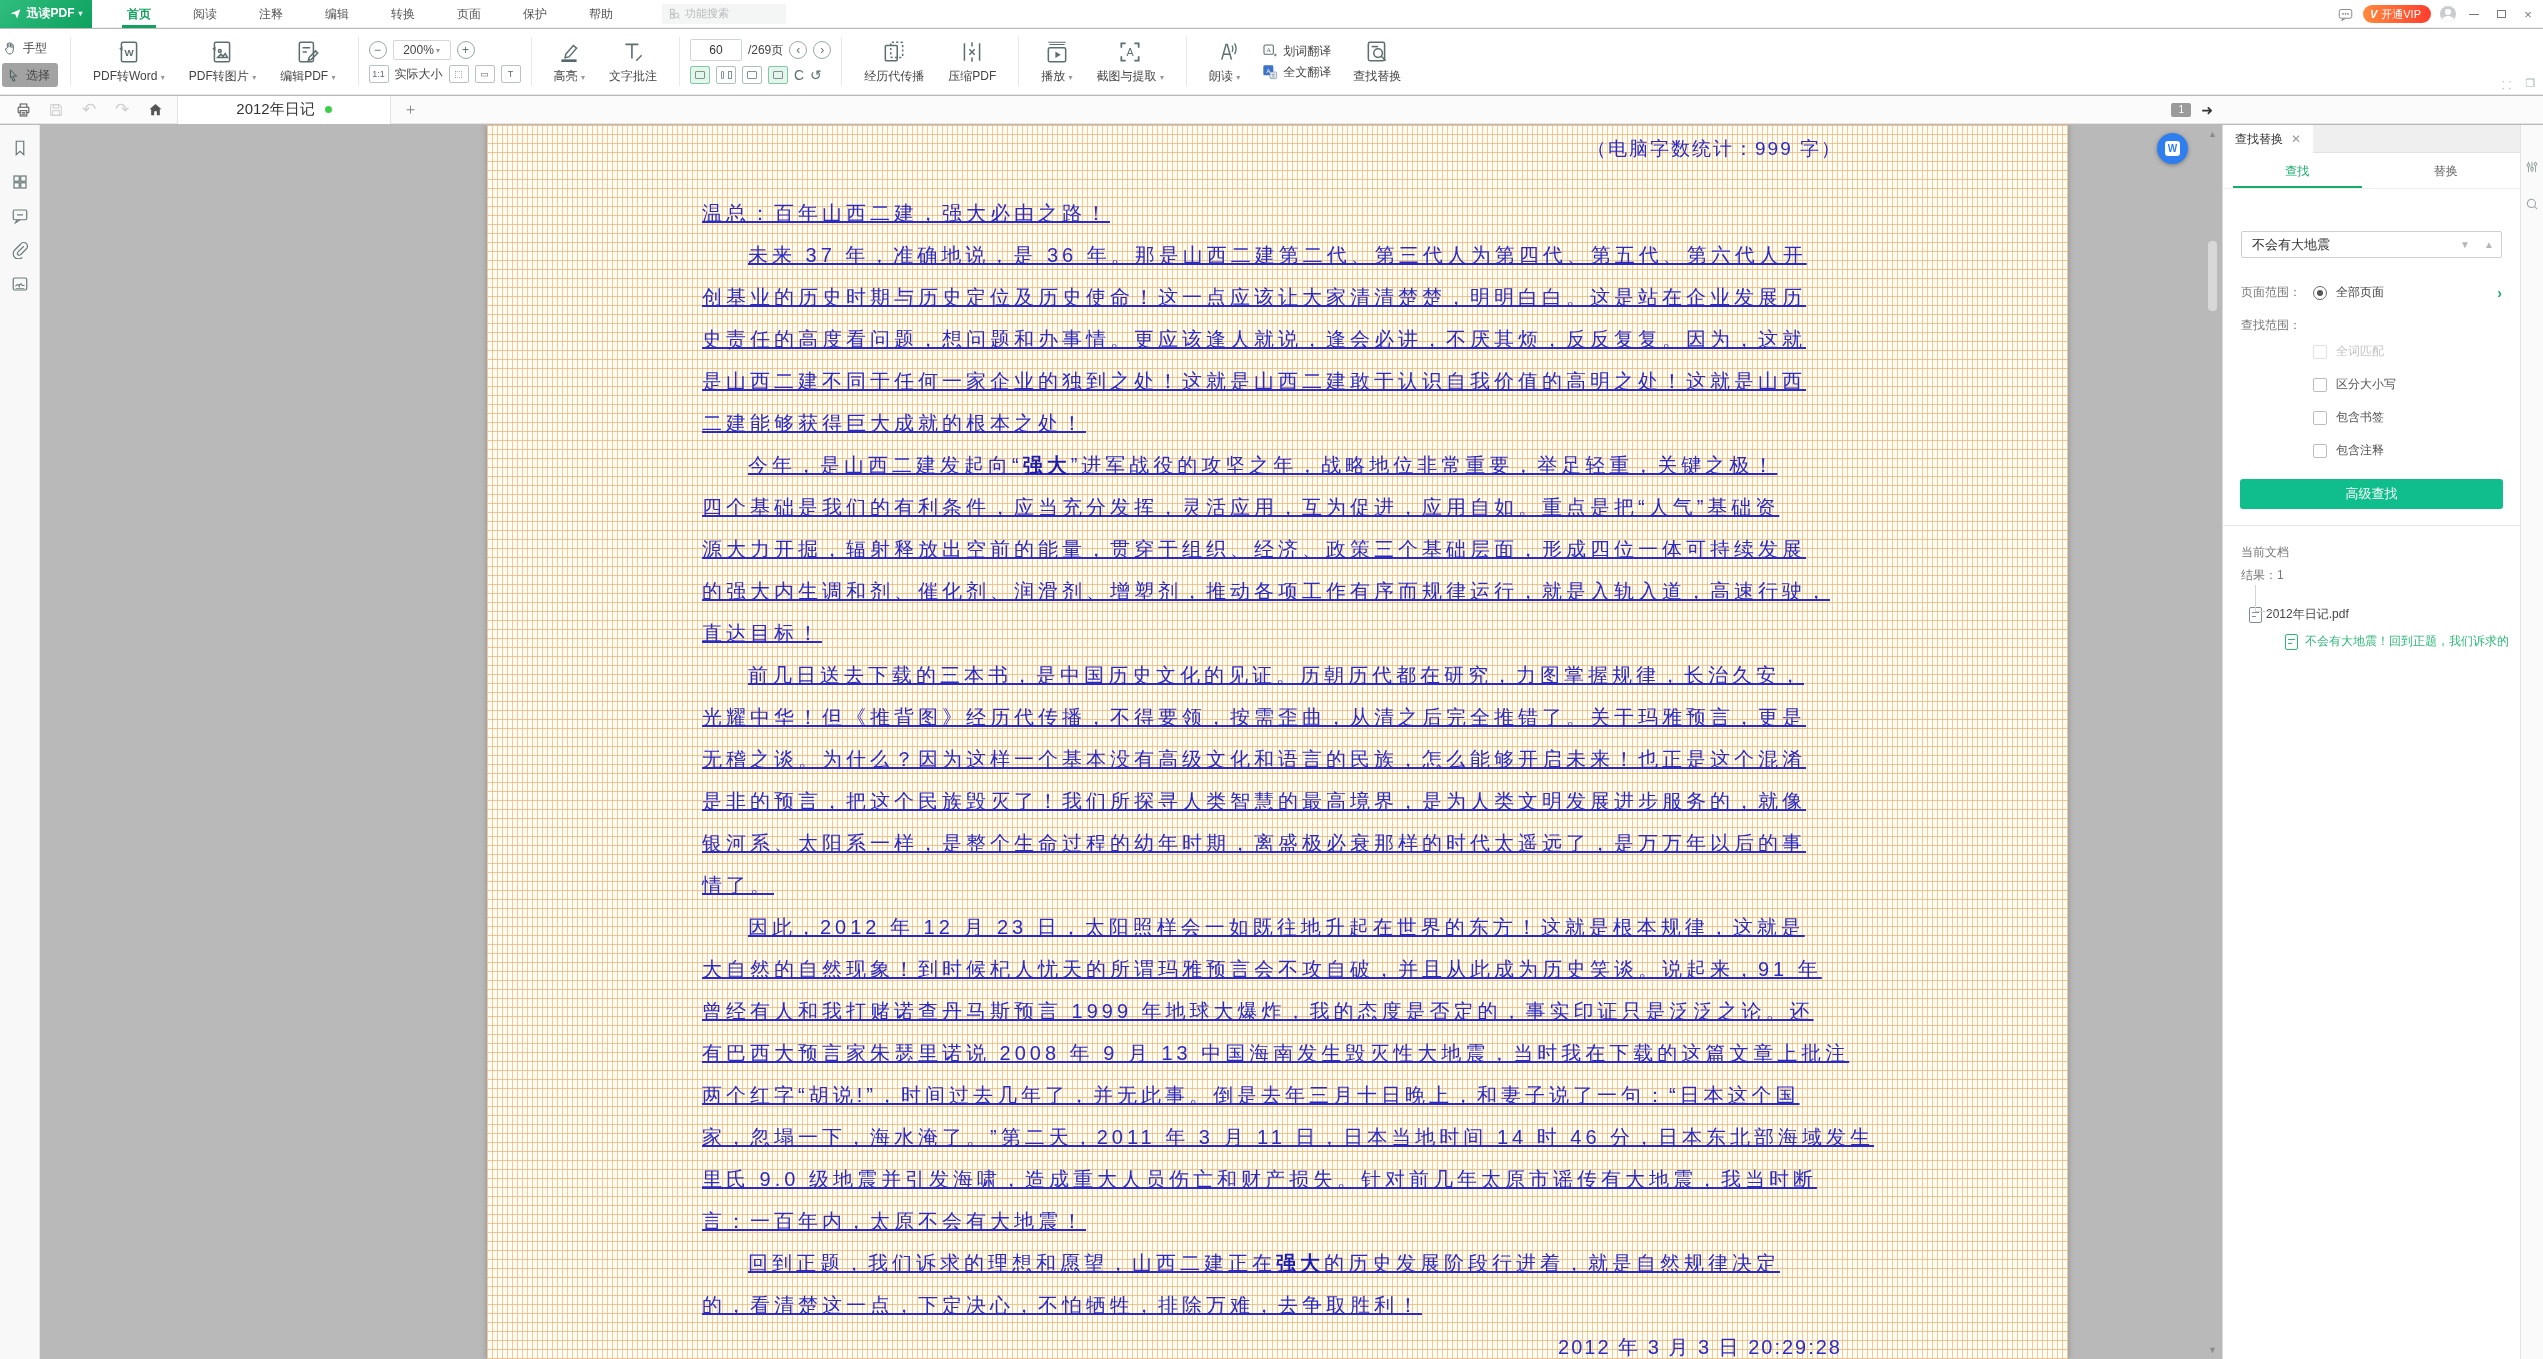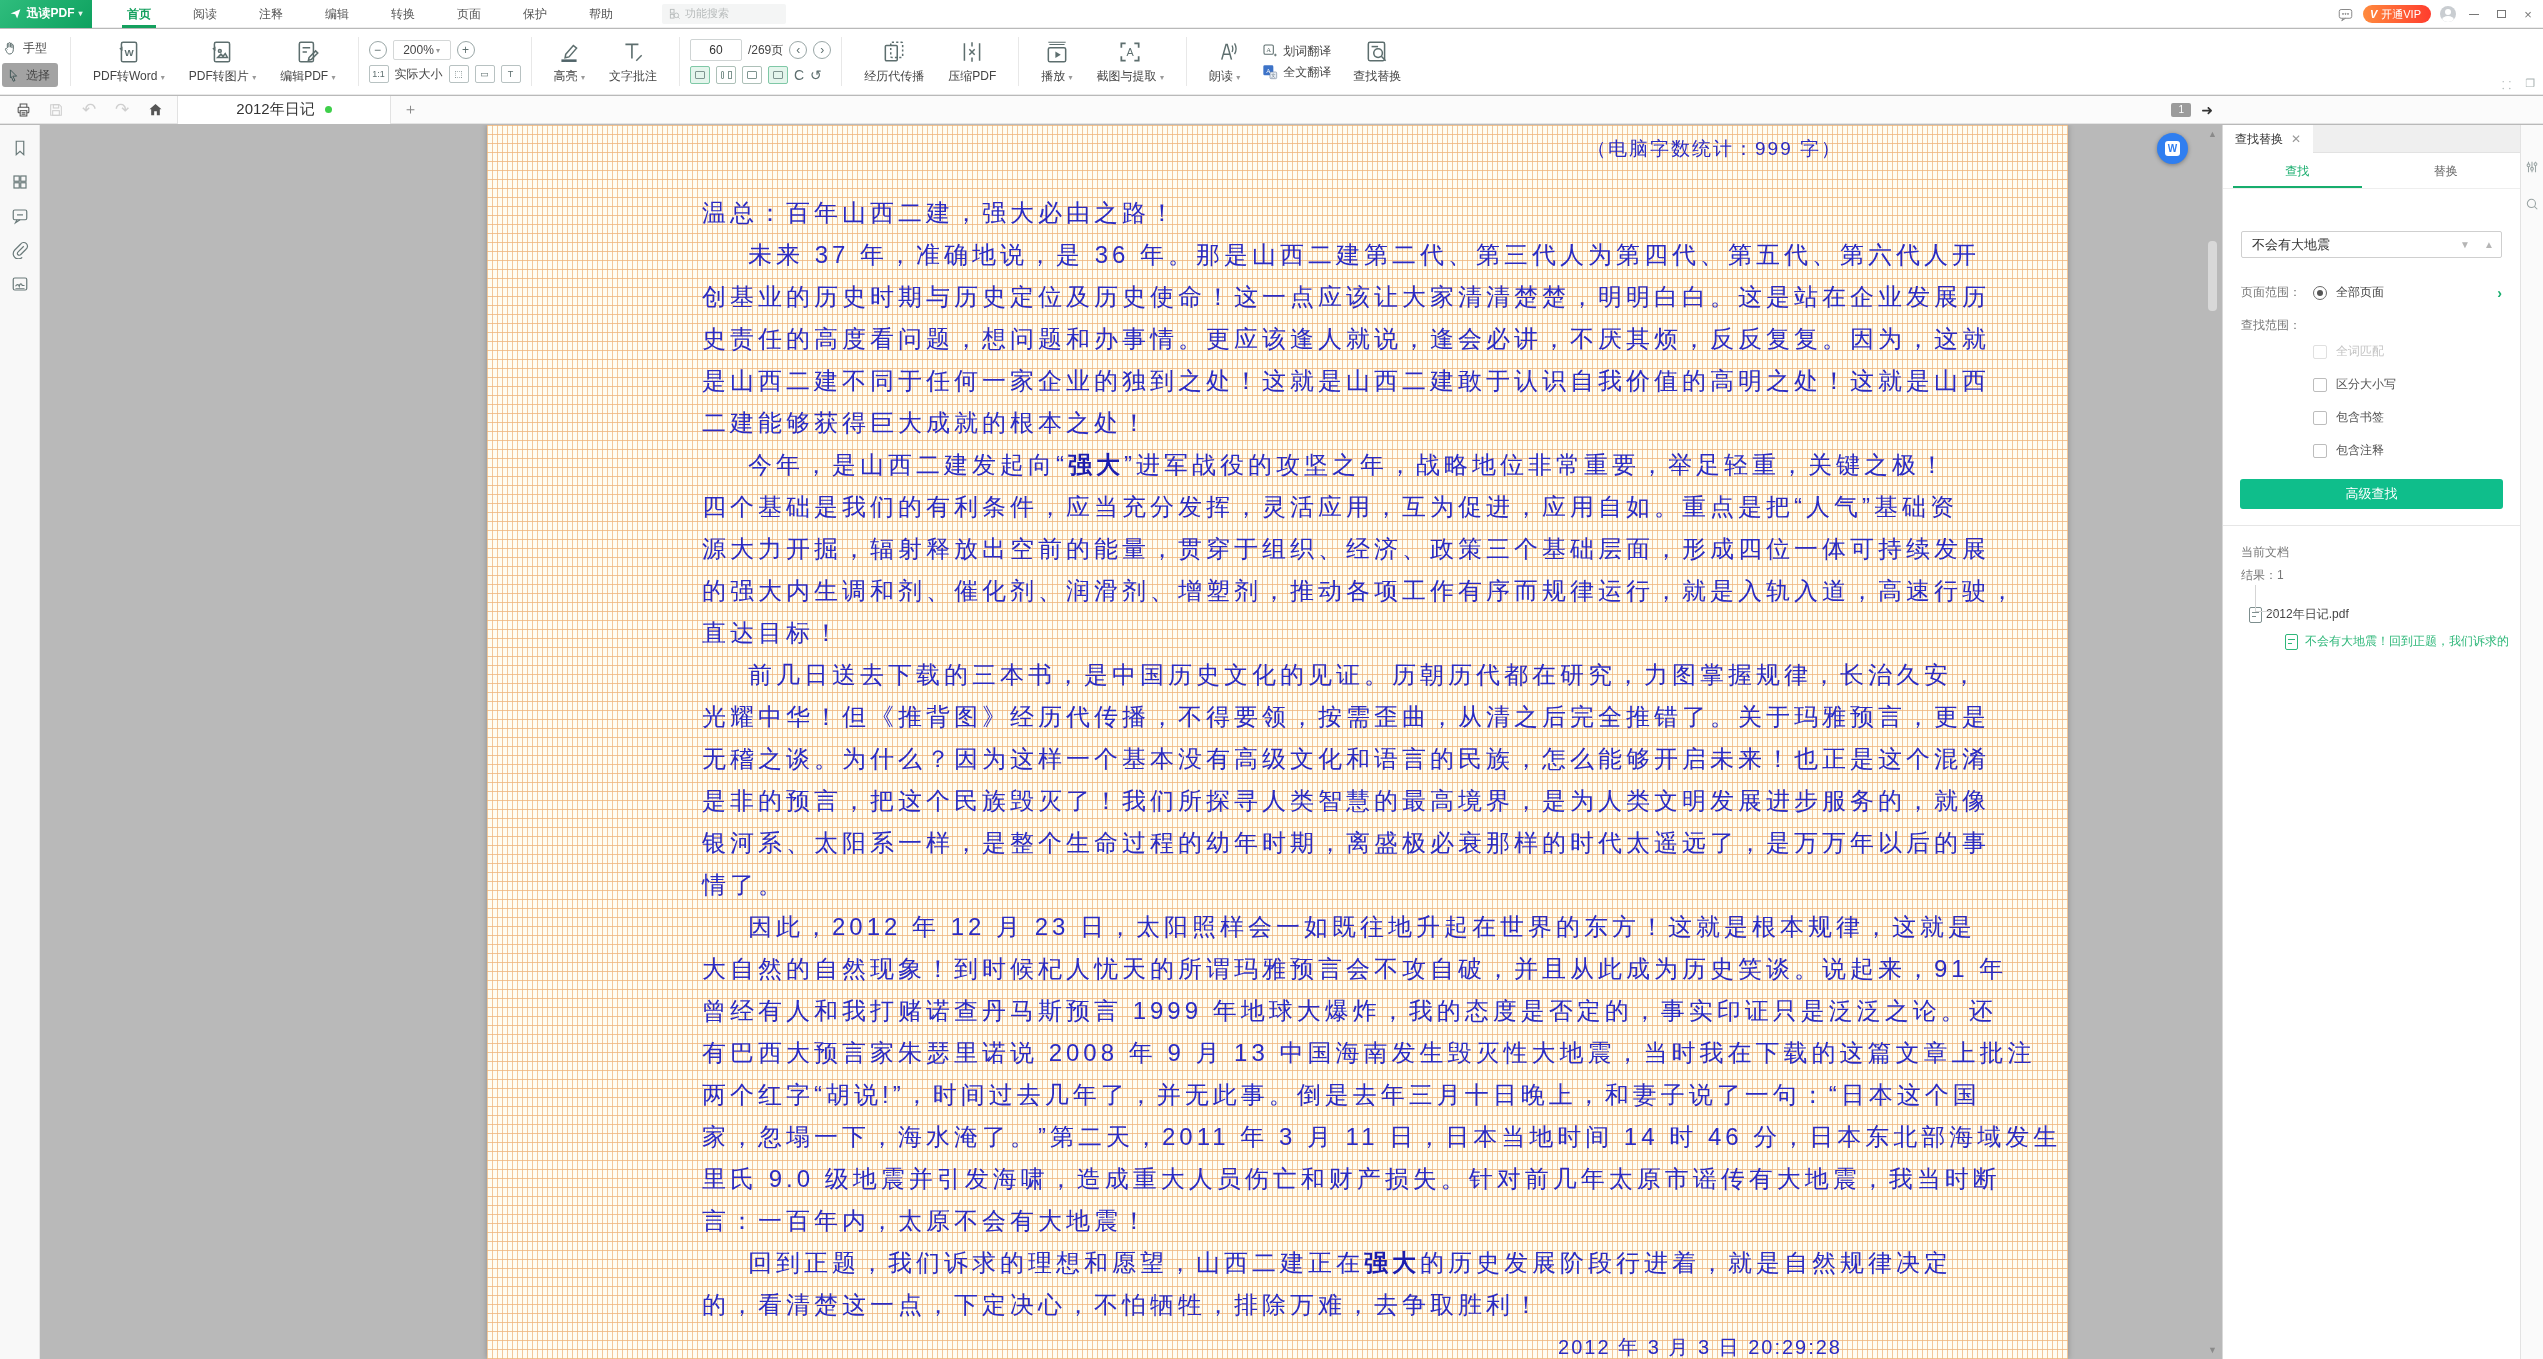--- a/index.html
+++ b/index.html
@@ -63,21 +63,21 @@
   .sidebar { position:absolute; left:0; top:0; bottom:0; width:40px; background:#f8f8f8; border-right:1px solid #e6e6e6; display:flex; flex-direction:column; align-items:center; padding-top:14px; gap:16px; }
   .canvas { position:absolute; left:40px; top:0; bottom:0; width:2182px; overflow:hidden; }
   .page { position:absolute; left:447px; top:0; width:1581px; height:1234px; background-color:#fffdf2;
     background-image:
       repeating-linear-gradient(90deg, rgba(239,182,125,.75) 0 1px, transparent 1px 5px),
       repeating-linear-gradient(0deg, rgba(239,182,125,.8) 0 1px, transparent 1px 9px);
     box-shadow:0 0 6px rgba(0,0,0,.25); }
   .textcol { position:absolute; left:215px; top:0; width:1140px; }
   .stat-line { margin-top:3px; height:42px; line-height:42px; text-align:right; font-size:19px; color:#2b2bc3; letter-spacing:2px; }
   .tspacer { height:22px; }
-  .doc-line { height:42px; line-height:42px; font-size:24px; color:#2b2bc3; letter-spacing:4px; white-space:nowrap; }
+  .doc-line { height:42px; line-height:42px; font-size:20px; color:#2b2bc3; letter-spacing:4px; white-space:nowrap;text-decoration:underline; }
   .doc-line .b { font-weight:bold; color:#1c1cae; }
   .doc-line.indent { padding-left:46px; }
   .date-line { height:42px; line-height:42px; text-align:right; font-size:20px; color:#2b2bc3; letter-spacing:2px; }
   .fab { position:absolute; left:2117px; top:8px; width:31px; height:31px; border-radius:50%; background:#2f7ef0; box-shadow:0 1px 4px rgba(0,0,0,.35); display:flex; align-items:center; justify-content:center; }
   .fab .w { width:15px; height:15px; background:#fff; border-radius:3px; color:#2f7ef0; font-size:10px; font-weight:bold; text-align:center; line-height:15px; }
   .vscroll { position:absolute; right:2px; top:0; bottom:0; width:15px; }
   .vscroll .arr { position:absolute; left:0; width:15px; height:14px; color:#8a8a8a; font-size:9px; text-align:center; line-height:14px; }
   .vscroll .thumb { position:absolute; left:3px; top:116px; width:9px; height:70px; background:#d8d8d8; border-radius:4px; }
 
   

